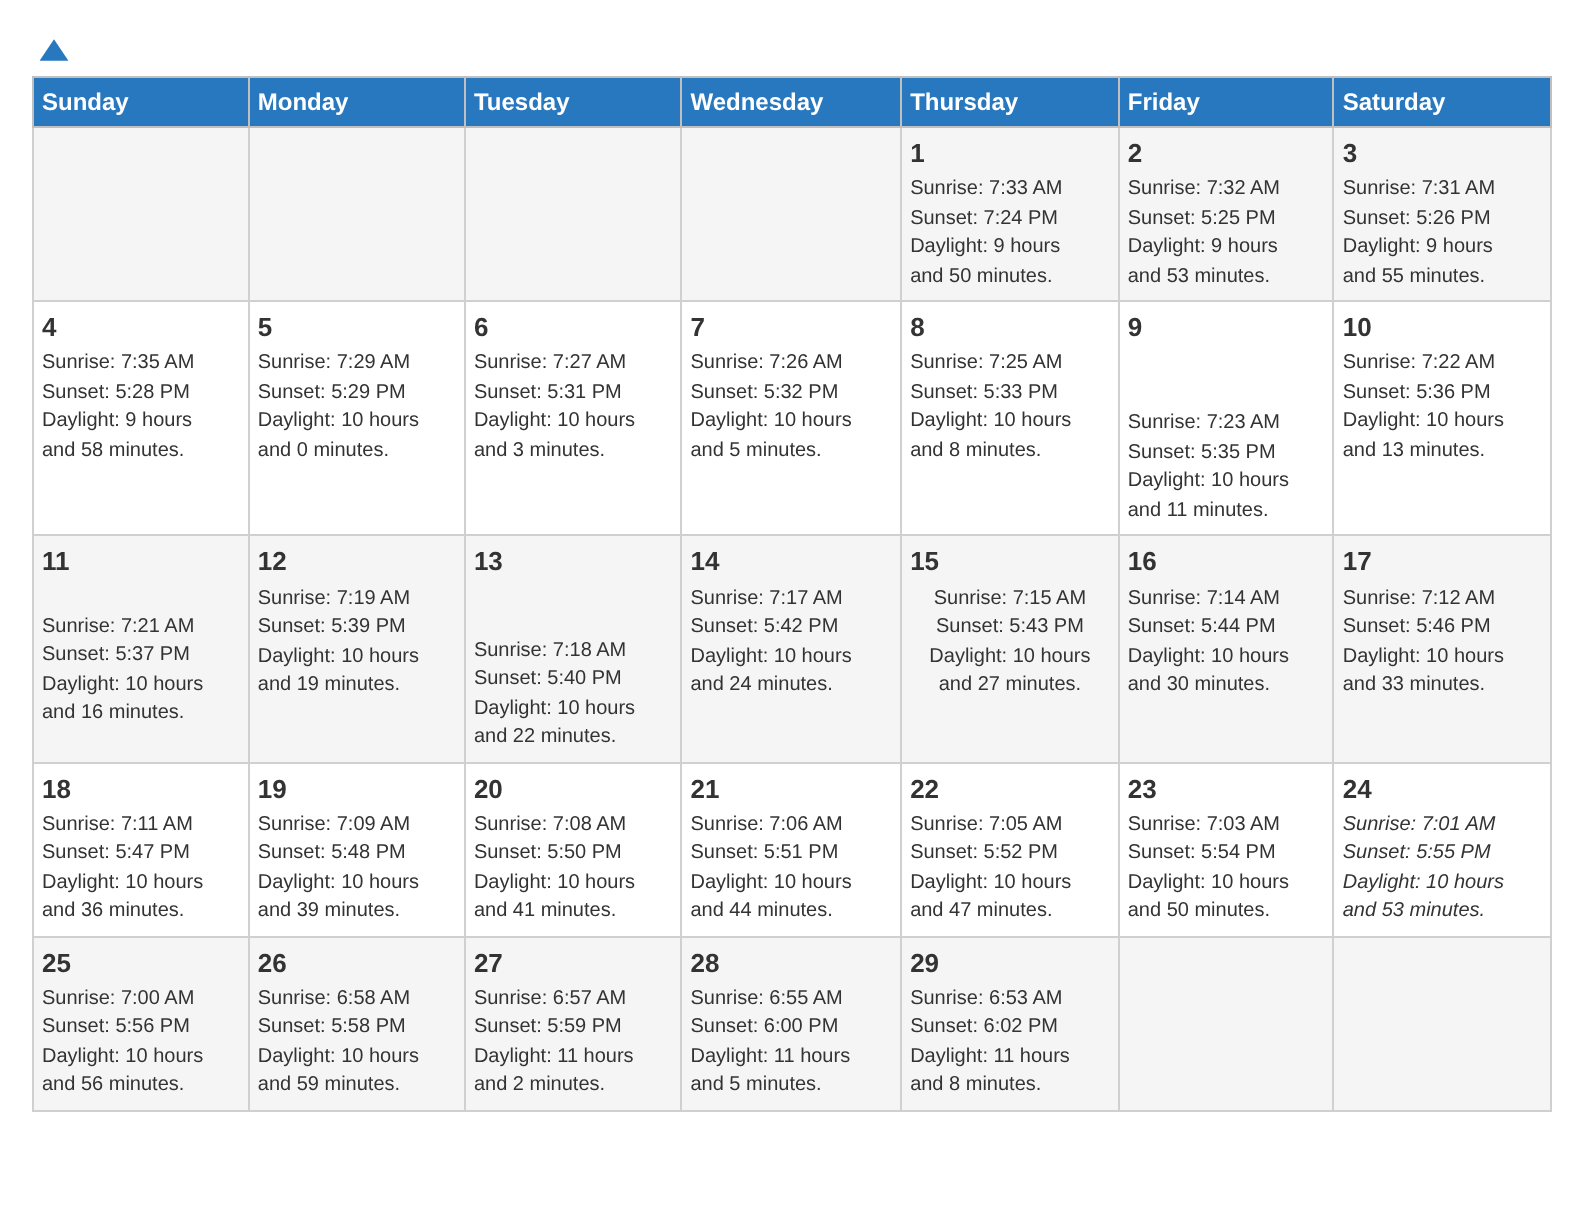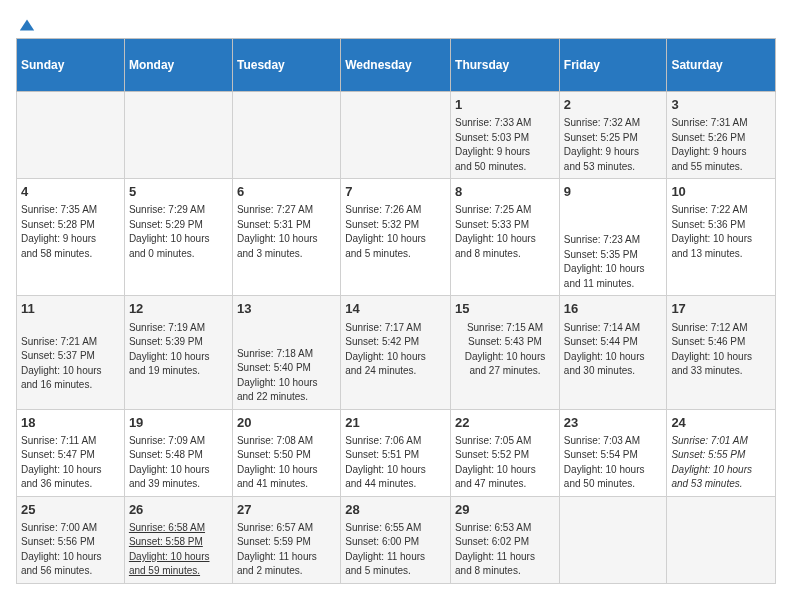--- a/index.html
+++ b/index.html
@@ -49,21 +49,21 @@
       color: #555;
     }
     table {
       width: 100%;
       border-collapse: collapse;
       font-size: 11px;
     }
     thead tr th {
       background-color: #2878c0;
       color: #fff;
-      padding: 19px 4px;
+      padding: 5px 4px;
       text-align: left;
       font-size: 12px;
       border: 1px solid #c0c0c0;
     }
     tbody tr td {
       border: 1px solid #d0d0d0;
       vertical-align: top;
       padding: 4px 4px;
       width: 113px;
       height: 80px;
@@ -124,21 +124,21 @@
   </thead>
   <tbody id="calendar-body">
   <tr>
         <td class="empty-cell"></td>
         <td class="empty-cell"></td>
         <td class="empty-cell"></td>
         <td class="empty-cell"></td>
         <td>
           <span class="day-num">1</span>
           <div class="day-info" style="white-space: pre-line;">Sunrise: 7:33 AM
-Sunset: 5:03 PM
+Sunset: 7:24 PM
 Daylight: 9 hours
 and 50 minutes.</div>
         </td>
         <td>
           <span class="day-num">2</span>
           <div class="day-info" style="white-space: pre-line;">Sunrise: 7:32 AM
 Sunset: 5:25 PM
 Daylight: 9 hours
 and 53 minutes.</div>
         </td>
@@ -306,21 +306,21 @@
       <tr>
         <td>
           <span class="day-num">25</span>
           <div class="day-info" style="white-space: pre-line;">Sunrise: 7:00 AM
 Sunset: 5:56 PM
 Daylight: 10 hours
 and 56 minutes.</div>
         </td>
         <td>
           <span class="day-num">26</span>
-          <div class="day-info" style="white-space: pre-line; text-decoration: underline;">Sunrise: 6:58 AM
+          <div class="day-info" style="white-space: pre-line;">Sunrise: 6:58 AM
 Sunset: 5:58 PM
 Daylight: 10 hours
 and 59 minutes.</div>
         </td>
         <td>
           <span class="day-num">27</span>
           <div class="day-info" style="white-space: pre-line;">Sunrise: 6:57 AM
 Sunset: 5:59 PM
 Daylight: 11 hours
 and 2 minutes.</div>

